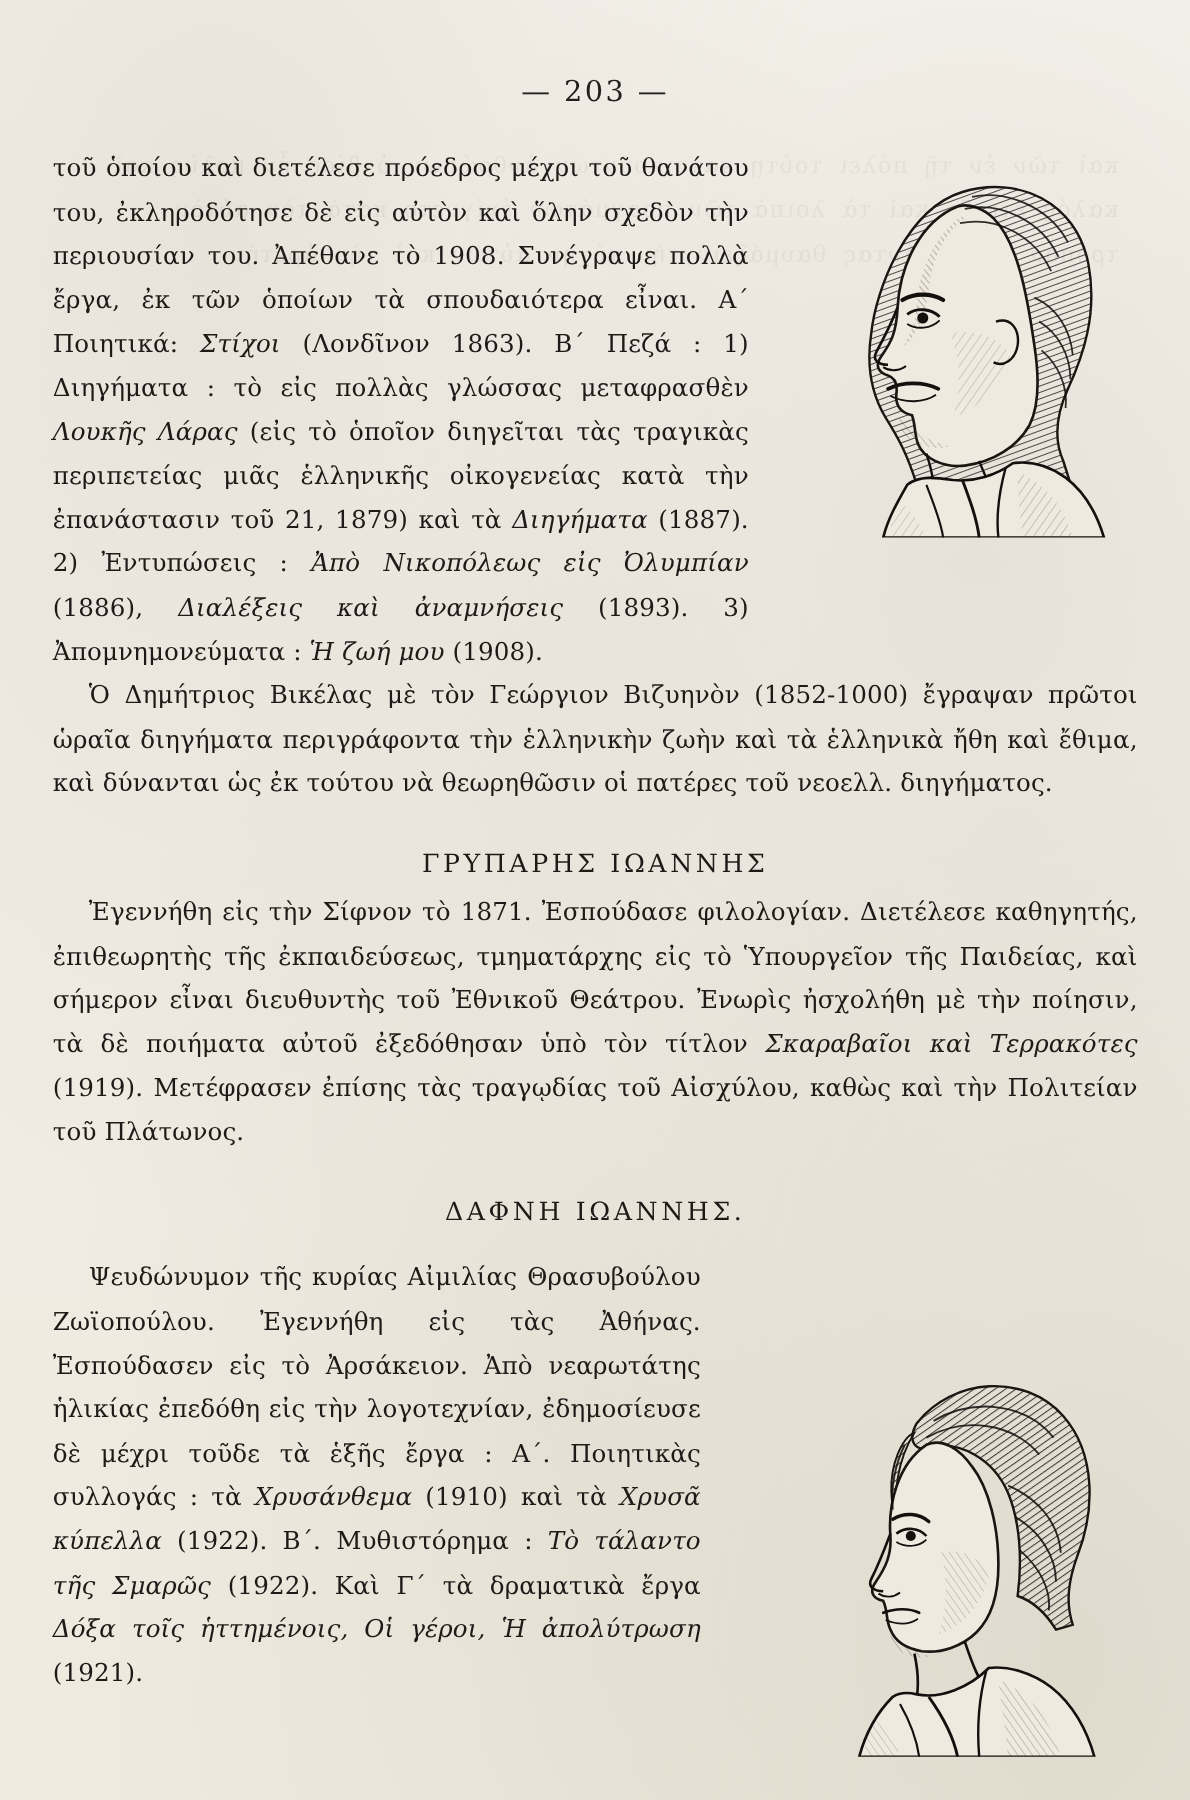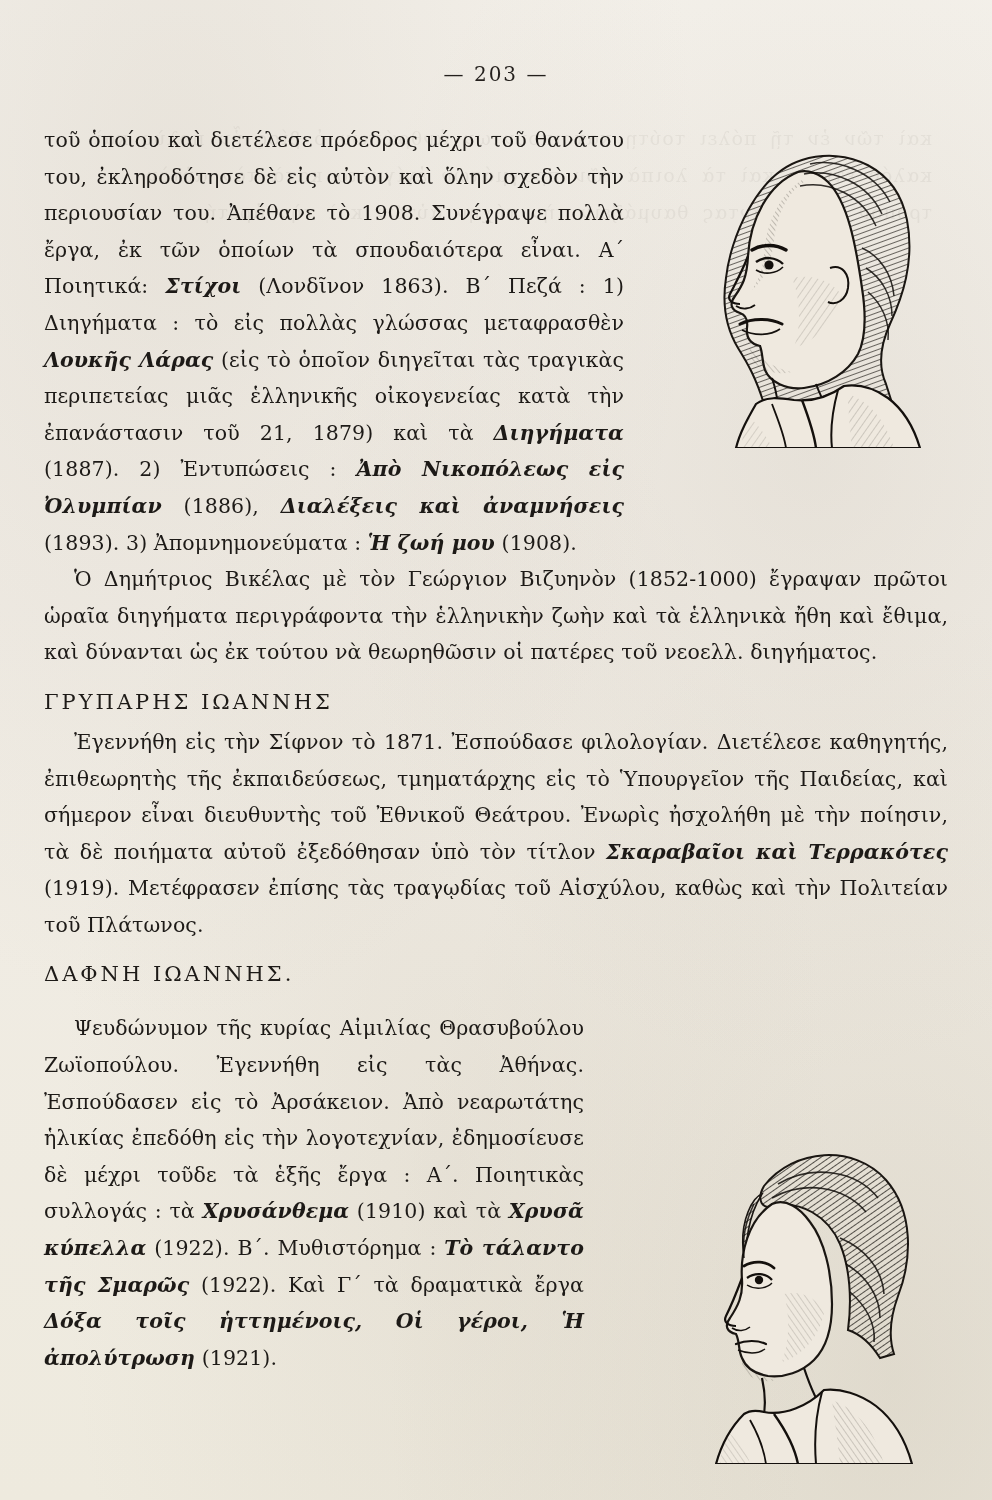--- a/index.html
+++ b/index.html
@@ -47,51 +47,52 @@
     position: absolute;
     inset: 0;
   }
 
   .page-number {
     position: absolute;
     top: 62px;
     left: 0;
     right: 0;
     text-align: center;
-    font-size: 20px;
+    font-size: 24px;
     letter-spacing: 2px;
     color: #231f1c;
   }
 
   .content {
     position: absolute;
     left: 44px;
     top: 122px;
     width: 904px;
   }
 
   p {
     margin: 0;
     font-size: 20.5px;
     line-height: 36.6px;
     text-align: justify;
     color: #1d1a17;
     letter-spacing: 0.1px;
   }
   p.indent { text-indent: 30px; }
-  .bi { font-weight: bold; font-style: italic; }
+  .bi { font-weight: normal; font-style: italic; }
 
   .para-1 {
     width: 580px;
   }
 
   .heading {
+    text-align: center;
     font-size: 21px;
     letter-spacing: 3px;
-    margin: 19px 0 10px 0;
+    margin: 37px 0 10px 0;
     color: #1d1a17;
   }
 
   .para-3 {
     width: 540px;
     margin-top: 24px;
   }
 
   
   .portrait {

